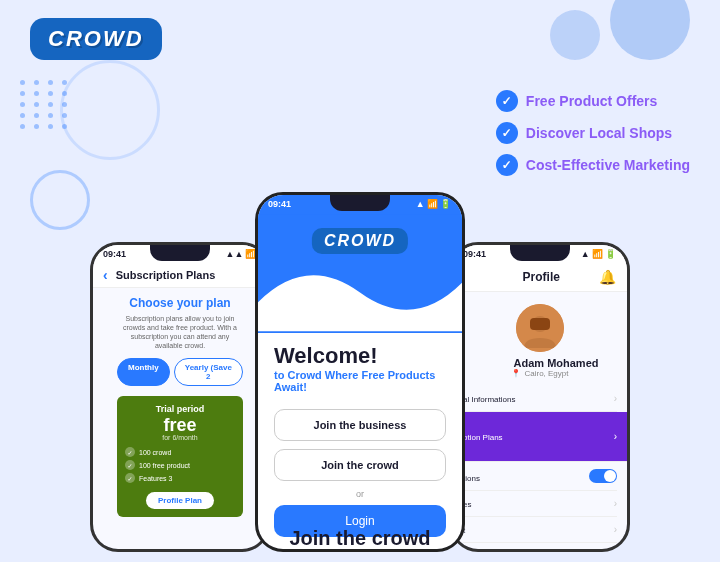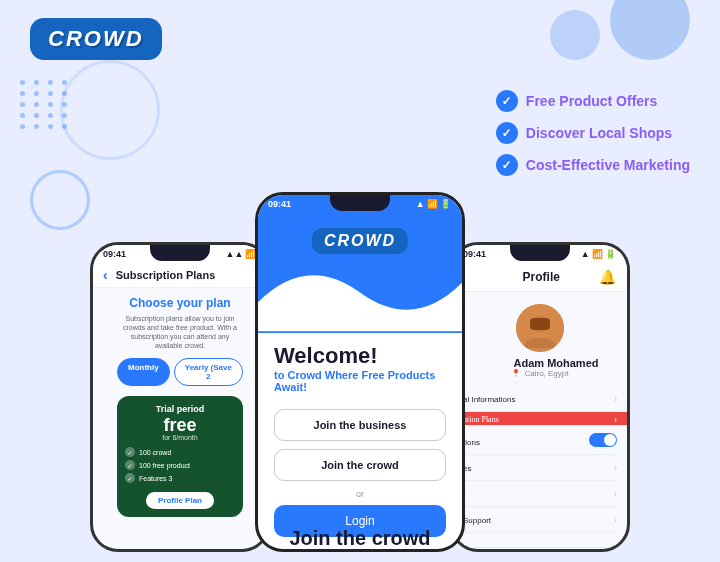--- a/index.html
+++ b/index.html
@@ -153,22 +153,22 @@
       padding: 4px 10px;
       border-radius: 20px;
       font-size: 8px;
       font-weight: 700;
       border: 1.5px solid #2979ff;
       cursor: pointer;
     }
     .tab-btn.active { background: #2979ff; color: white; }
     .tab-btn.inactive { background: white; color: #2979ff; }
     .plan-card {
-      background: #14532d;
-      border-radius: 12px;
+      background: #4d7c0f;
+      border-radius: 6px;
       padding: 8px;
       color: white;
       font-size: 8px;
     }
     .plan-card-title { font-size: 9px; font-weight: 700; margin-bottom: 2px; }
     .plan-free { font-size: 18px; font-weight: 900; line-height: 1; }
     .plan-period { font-size: 7px; opacity: 0.8; margin-bottom: 6px; }
     .plan-feature { display: flex; align-items: center; gap: 4px; margin-bottom: 3px; font-size: 7px; }
     .plan-check { width: 10px; height: 10px; background: rgba(255,255,255,0.3); border-radius: 50%; display: flex; align-items: center; justify-content: center; font-size: 6px; }
     .plan-btn { background: white; color: #2979ff; border-radius: 20px; padding: 4px 12px; font-size: 8px; font-weight: 700; margin-top: 6px; display: inline-block; }
@@ -227,21 +227,21 @@
     .profile-menu { padding: 0 10px; }
     .menu-item {
       display: flex;
       justify-content: space-between;
       align-items: flex-end;
       padding: 7px 0;
       border-bottom: 1px solid #eee;
       font-size: 8px;
       color: #1a1a2e;
     }
-    .menu-item.active { background: #ef4444; color: white; margin: 0 -10px; padding: 1px 10px; border-radius: 0; font-family: Liberation Serif, serif; }
+    .menu-item.active { background: #6d28d9; color: white; margin: 0 -10px; padding: 19px 10px; border-radius: 0; }
     .menu-chevron { color: #ccc; font-size: 10px; }
     .menu-toggle {
       width: 28px; height: 14px;
       background: #2979ff;
       border-radius: 7px;
       position: relative;
     }
     .toggle-dot {
       width: 12px; height: 12px;
       background: white;

